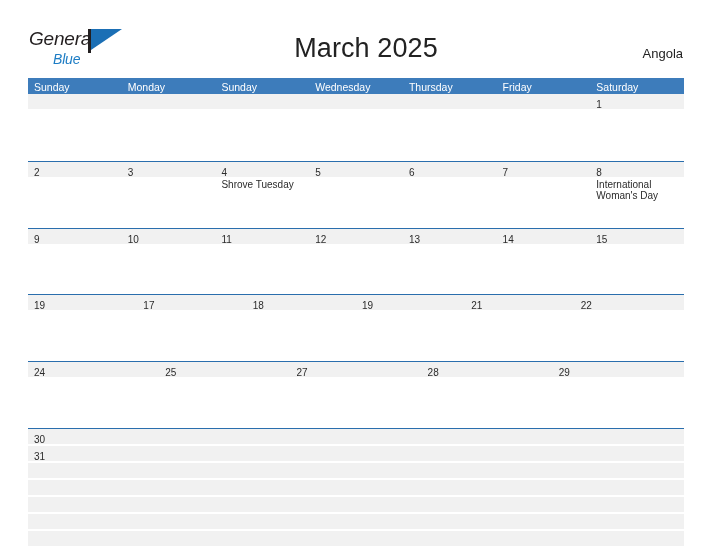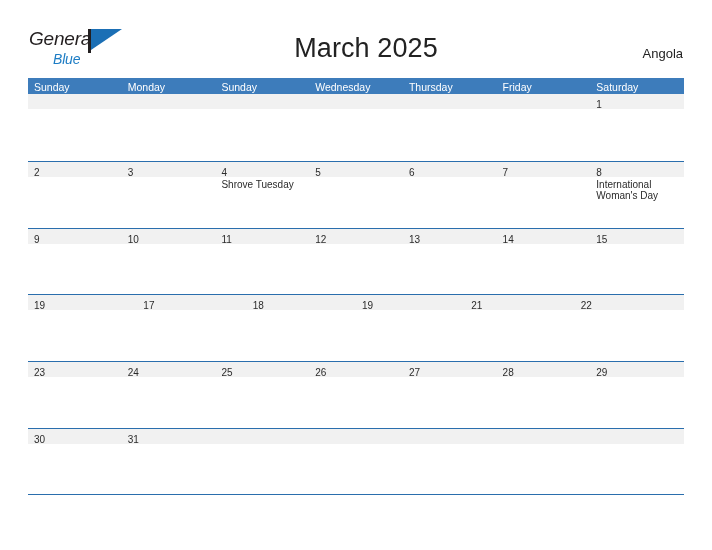--- a/index.html
+++ b/index.html
@@ -132,21 +132,21 @@
   }
 
   .week {
     display: flex;
     width: 656px;
     height: 66.8px;
     border-top: 1.5px solid #2a6ead;
     background: #ffffff;
   }
   .week:first-of-type { border-top: none; }
-  .week.last { border-bottom: 1.5px solid #2a6ead; }
+  .week.last { border-bottom: 1.5px solid #2a6ead; flex-direction: column; }
 
   .day {
     flex: 1 1 0;
     position: relative;
     height: 100%;
     background: #ffffff;
   }
   .day-band {
     height: 15px;
     background: #f1f1f1;
@@ -318,36 +318,28 @@
             <div class="day-band"><span class="day-num">21</span></div>
             <div class="day-events"></div>
           </div>
           <div class="day">
             <div class="day-band"><span class="day-num">22</span></div>
             <div class="day-events"></div>
           </div>
         </div>
         <div class="week">
           <div class="day">
-            <div class="day-band"><span class="day-num">23</span></div>
-            <div class="day-events"></div>
-          </div>
-          <div class="day">
             <div class="day-band"><span class="day-num">24</span></div>
             <div class="day-events"></div>
           </div>
           <div class="day">
             <div class="day-band"><span class="day-num">25</span></div>
             <div class="day-events"></div>
           </div>
           <div class="day">
-            <div class="day-band"><span class="day-num">26</span></div>
-            <div class="day-events"></div>
-          </div>
-          <div class="day">
             <div class="day-band"><span class="day-num">27</span></div>
             <div class="day-events"></div>
           </div>
           <div class="day">
             <div class="day-band"><span class="day-num">28</span></div>
             <div class="day-events"></div>
           </div>
           <div class="day">
             <div class="day-band"><span class="day-num">29</span></div>
             <div class="day-events"></div>

